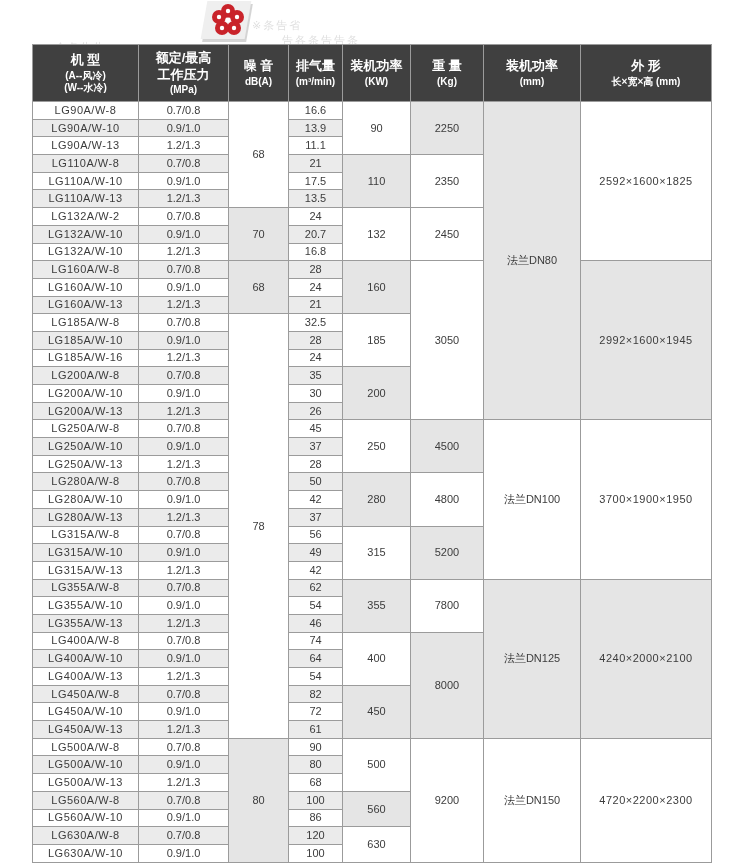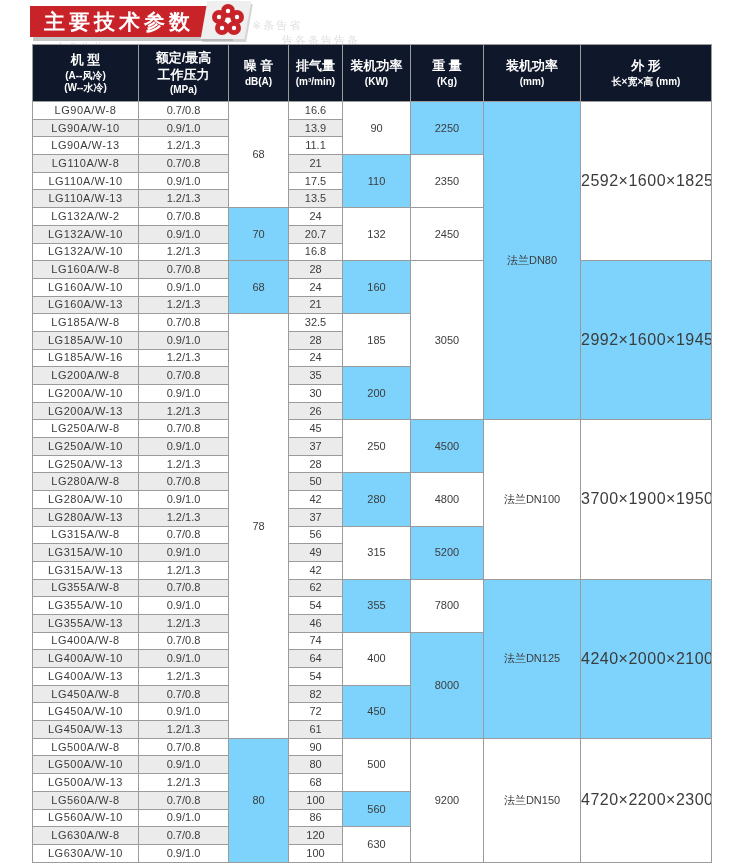--- a/index.html
+++ b/index.html
@@ -20,44 +20,41 @@
   .wm { position:absolute; color:#b9b9b9; opacity:.45; font-size:11px;
         letter-spacing:2px; user-select:none; }
 
   
   table.spec { position:absolute; left:32px; top:44px; width:679px;
                border-collapse:collapse; table-layout:fixed; }
   table.spec th, table.spec td { border:1px solid #9b9b9b; text-align:center;
                vertical-align:middle; overflow:hidden; }
   table.spec { border:1px solid #666; }
 
-  thead th { background:#0f172a; color:#fff; height:57px; border-color:#8a8a8a;
+  thead th { background:#404040; color:#fff; height:57px; border-color:#8a8a8a;
              padding:2px 0; }
   .h-main { display:block; font-size:13px; font-weight:bold; white-space:pre-line;
             line-height:1.25; }
   .h-sub  { display:block; font-size:10px; font-weight:bold; white-space:pre-line;
             line-height:1.2; margin-top:1px; }
 
   tbody tr { height:17.7px; }
   tbody td { font-size:11px; color:#3c3c3c; line-height:1; padding:0; }
   tbody td.rowcell { background:#ffffff; }
   tbody tr:nth-child(even) td.rowcell { background:#ebebeb; }
-  td.merged.shade   { background:#7dd3fc; }
+  td.merged.shade   { background:#e5e5e5; }
   td.merged.noshade { background:#ffffff; }
   td.c-model { letter-spacing:.5px; }
-  td.c-dims  { font-size:16px; letter-spacing:.5px; }
+  td.c-dims  { font-size:11px; letter-spacing:.5px; }
 </style>
 </head>
 <body>
 
 <div class="page">
 
-  <div class="banner">
-    <span class="t">主要技术参数</span>
-  </div>
   <div class="logo-card"></div>
   <svg class="logo-svg" width="40" height="38" viewBox="0 0 40 38">
     <g fill="#c9232a">
       <circle cx="20" cy="9" r="7"></circle>
       <circle cx="29" cy="15" r="7"></circle>
       <circle cx="26" cy="26" r="7"></circle>
       <circle cx="14" cy="26" r="7"></circle>
       <circle cx="11" cy="15" r="7"></circle>
     </g>
     <g fill="#ffffff">

